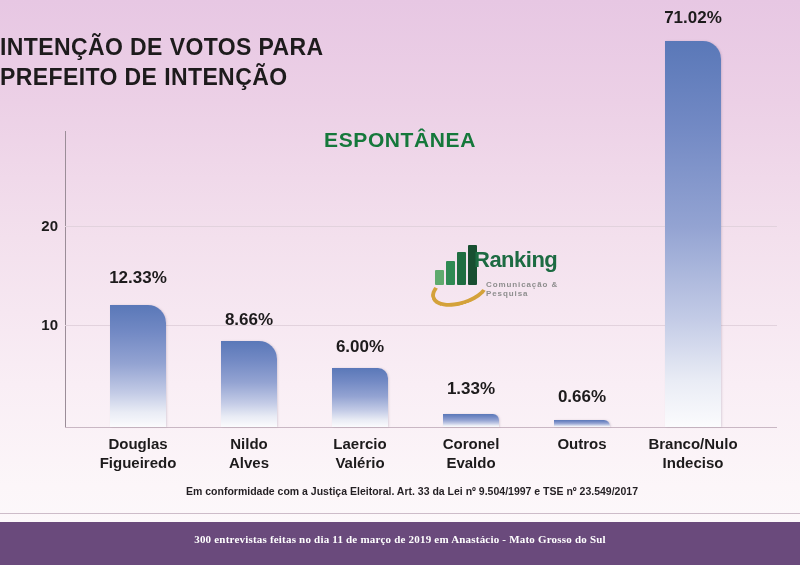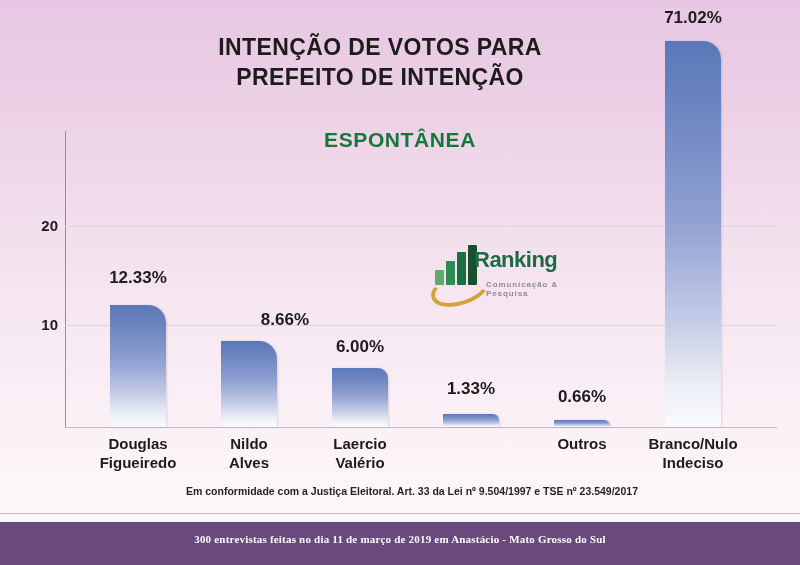--- a/index.html
+++ b/index.html
@@ -9,21 +9,21 @@
     background:#ffffff;
   }
   #poster{
     position:relative;width:800px;height:565px;
     background:linear-gradient(to bottom,#e7c7e3 0%,#ecd0e6 18%,#f3e0ed 42%,#f9eef5 68%,#fcf6f9 86%,#fdfafc 100%);
     overflow:hidden;
   }
 
   
   .title-block{
-    position:absolute;left:0;top:32px;width:760px;text-align:center;
+    position:absolute;left:0;top:32px;width:760px;
     pointer-events:none;
   }
   .title-line{
     font-size:23px;font-weight:bold;color:#1d1b1c;letter-spacing:.4px;
     line-height:30px;
   }
   .subtitle{
     position:absolute;left:0;top:128px;width:800px;text-align:center;
     font-size:21px;font-weight:bold;color:#15783b;letter-spacing:.6px;
   }
@@ -131,37 +131,41 @@
     <div class="ytick" style="left:14px;top:316px;">10</div>
 
     <div class="bar" style="left:110px;top:305px;height:122px;"></div>
     <div class="bar" style="left:221px;top:341px;height:86px;"></div>
     <div class="bar small" style="left:332px;top:368px;height:59px;"></div>
     <div class="bar tiny" style="left:443px;top:414px;height:13px;"></div>
     <div class="bar tiny" style="left:554px;top:420px;height:7px;"></div>
     <div class="bar" style="left:665px;top:41px;height:386px;"></div>
 
     <div class="vlabel" style="left:78px;top:268px;">12.33%</div>
-    <div class="vlabel" style="left:189px;top:310px;text-align:right;">8.66%</div>
+    <div class="vlabel" style="left:189px;top:310px;">8.66%</div>
     <div class="vlabel" style="left:300px;top:337px;">6.00%</div>
     <div class="vlabel" style="left:411px;top:379px;">1.33%</div>
     <div class="vlabel" style="left:522px;top:387px;">0.66%</div>
     <div class="vlabel" style="left:633px;top:8px;">71.02%</div>
 
     <div class="catlabel" style="left:72px;top:434px;">
       <div>Douglas</div>
       <div>Figueiredo</div>
     </div>
     <div class="catlabel" style="left:183px;top:434px;">
       <div>Nildo</div>
       <div>Alves</div>
     </div>
     <div class="catlabel" style="left:294px;top:434px;">
       <div>Laercio</div>
       <div>Valério</div>
+    </div>
+    <div class="catlabel" style="left:405px;top:434px;">
+      <div>Coronel</div>
+      <div>Evaldo</div>
     </div>
     <div class="catlabel" style="left:516px;top:434px;">
       <div>Outros</div>
     </div>
     <div class="catlabel" style="left:627px;top:434px;">
       <div>Branco/Nulo</div>
       <div>Indeciso</div>
     </div>
   </div>
 

